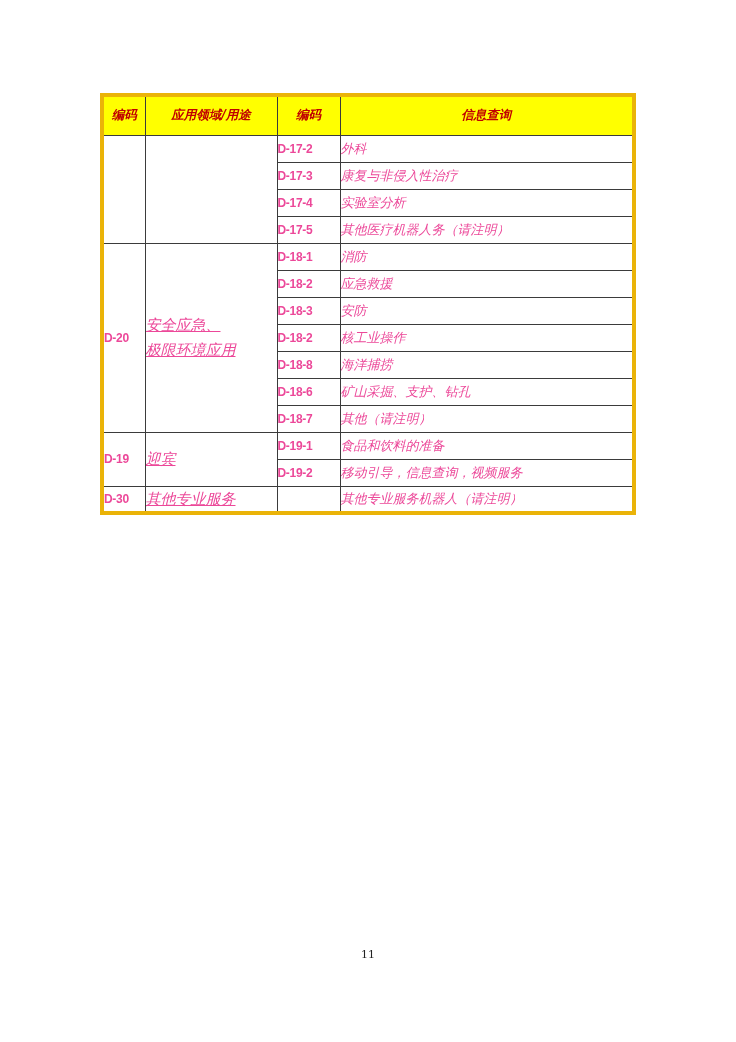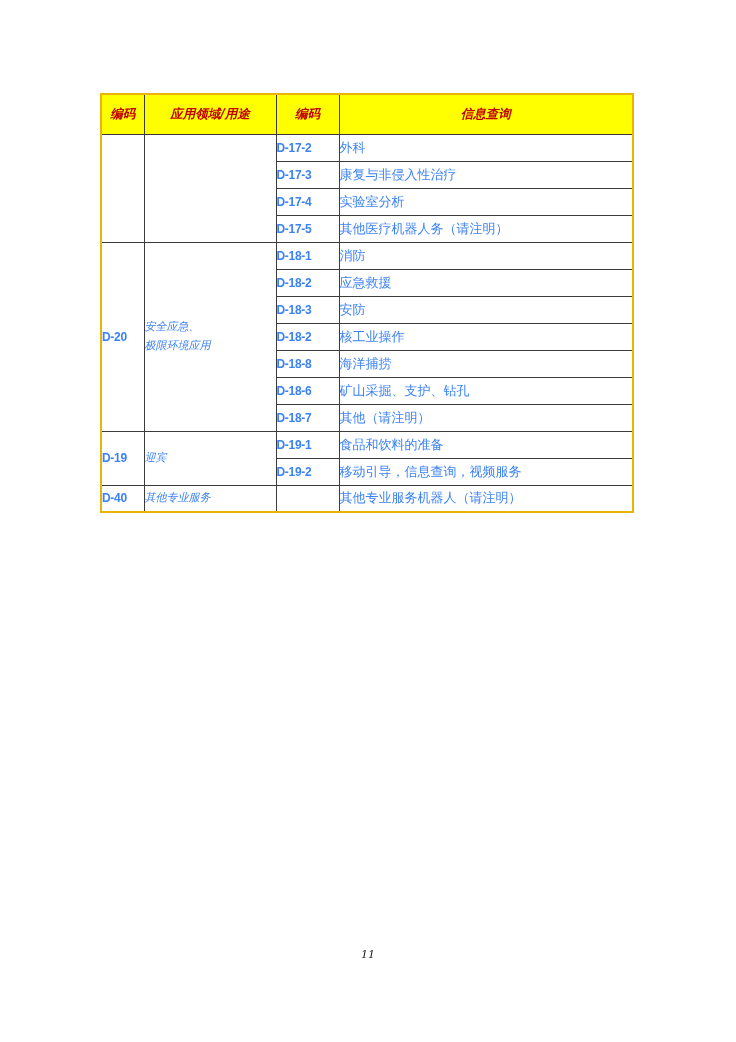--- a/index.html
+++ b/index.html
@@ -16,70 +16,71 @@
     position: absolute;
     left: 100px;
     top: 93px;
     width: 532px;
     border-collapse: collapse;
     table-layout: fixed;
   }
   table.class-table, table.class-table th, table.class-table td {
     border: 1px solid #3b3b3b;
   }
-  table.class-table { border: 2px solid #eab308; }
+  table.class-table { border: 4px solid #eab308; }
   table.class-table th {
     background: #ffff00;
     color: #c00000;
     font-weight: bold;
     font-style: italic;
     font-size: 12.5px;
     height: 40px;
     text-align: center;
     padding: 0;
     font-family: "DejaVu Serif", serif;
   }
   table.class-table td {
     height: 27px;
     vertical-align: middle;
     padding: 0;
     overflow: hidden;
-    color: #3b82f6;
+    color: #ec4899;
   }
   .code {
     font-family: "Liberation Sans", sans-serif;
     font-weight: 700;
     font-style: normal;
     font-size: 12px;
     letter-spacing: -0.3px;
     color: #111111;
   }
   td.c1 { padding-left: 6px; }
   td.c2 {
     padding-left: 8px;
-    font-size: 11px;
+    font-size: 15px;
     font-style: italic;
     white-space: pre-line;
     line-height: 1.65;
+    text-decoration: underline;
   }
   td.c3 { padding-left: 5px; }
   td.c4 {
     padding-left: 9px;
     font-size: 13px;
+    font-style: italic;
   }
   .page-number {
     position: absolute;
     top: 948px;
     left: 0;
     width: 100%;
     text-align: center;
     font-size: 11px;
     color: #222222;
     font-family: "DejaVu Serif", serif;
-    font-style: italic;
   }
 </style>
 </head>
 <body>
 
 <div class="page">
 
   <table class="class-table">
     <colgroup>
       <col style="width:43px">
@@ -149,21 +150,21 @@
           <td class="c1 code" rowspan="2">D-19</td>
           <td class="c2" rowspan="2">迎宾</td>
           <td class="c3 code">D-19-1</td>
           <td class="c4">食品和饮料的准备</td>
         </tr>
         <tr>
           <td class="c3 code">D-19-2</td>
           <td class="c4">移动引导，信息查询，视频服务</td>
         </tr>
         <tr>
-          <td class="c1 code" rowspan="1">D-40</td>
+          <td class="c1 code" rowspan="1">D-30</td>
           <td class="c2" rowspan="1">其他专业服务</td>
           <td class="c3 code"></td>
           <td class="c4">其他专业服务机器人（请注明）</td>
         </tr>
       </tbody>
   </table>
 
   <div class="page-number">11</div>
 
 </div>

